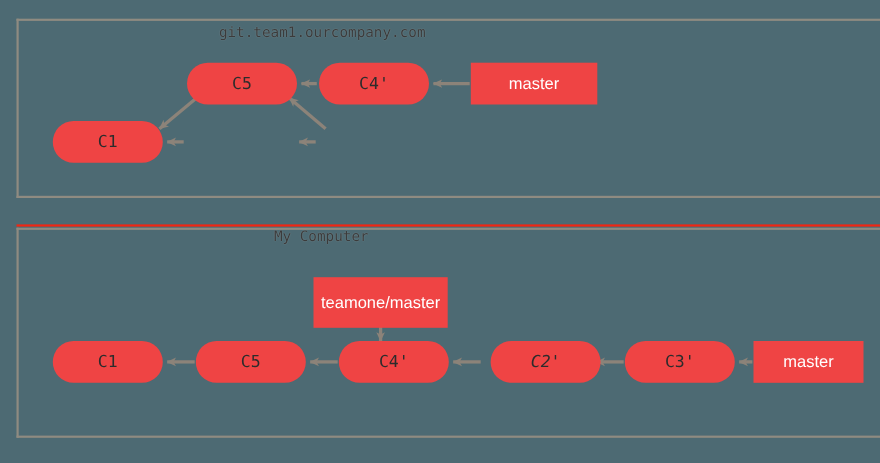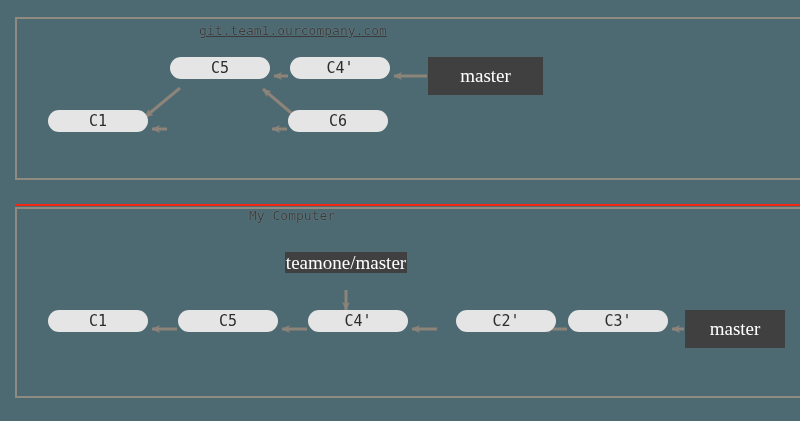--- a/index.html
+++ b/index.html
@@ -50,43 +50,43 @@
   }
   .panel-title {
     position: absolute;
     color: #3b3b3b;
     font-size: 13px;
     font-family: "DejaVu Sans Mono", monospace;
     letter-spacing: 0px;
     white-space: nowrap;
     text-shadow: 0 0 1px rgba(255,255,255,0.35);
   }
-  #title-top { left: 199px; top: 23px; text-decoration: underline; }
+  #title-top { left: 199px; top: 23px; }
   #title-bottom { left: 249px; top: 208px; }
 
   .commit {
     position: absolute;
-    background: #e5e5e5;
+    background: #ef4444;
     border-radius: 19px;
     width: 100px;
-    height: 22px;
+    height: 38px;
     display: flex;
     align-items: center;
     justify-content: center;
     color: #2c2c2c;
     font-size: 15px;
     font-family: "DejaVu Sans Mono", monospace;
     box-sizing: border-box;
   }
   .reflabel {
     position: absolute;
-    background: #404040;
+    background: #ef4444;
     color: #ffffff;
-    font-size: 19px;
-    font-family: Liberation Serif, serif;
+    font-size: 15px;
+    font-family: Liberation Sans, sans-serif;
     display: flex;
     align-items: center;
     justify-content: center;
     box-sizing: border-box;
     white-space: nowrap;
   }
   svg.arrows {
     position: absolute;
     left: 0; top: 0;
     width: 800px;
@@ -133,28 +133,27 @@
     <line x1="437" y1="329" x2="412" y2="329" stroke="#8c8379" stroke-width="3" marker-end="url(#ah)"></line>
 
     <line x1="567" y1="329" x2="542" y2="329" stroke="#8c8379" stroke-width="3" marker-end="url(#ah)"></line>
 
     <line x1="684" y1="329" x2="672" y2="329" stroke="#8c8379" stroke-width="3" marker-end="url(#ah)"></line>
 
     <line x1="346" y1="290" x2="346" y2="310" stroke="#8c8379" stroke-width="3" marker-end="url(#ah)"></line>
   </svg>
 
   <div class="commit" style="left:48px; top:110px;">C1</div>
-  <div class="commit" style="left:288px; top:110px;">C6</div>
   <div class="commit" style="left:170px; top:57px;">C5</div>
   <div class="commit" style="left:290px; top:57px;">C4'</div>
 
   <div class="reflabel" style="left:428px; top:57px; width:115px; height:38px;">master</div>
 
   <div class="commit" style="left:48px; top:310px;">C1</div>
   <div class="commit" style="left:178px; top:310px;">C5</div>
   <div class="commit" style="left:308px; top:310px;">C4'</div>
-  <div class="commit" style="left:456px; top:310px;">C2'</div>
+  <div class="commit" style="left:446px; top:310px;font-style:italic;">C2'</div>
   <div class="commit" style="left:568px; top:310px;text-align:right;">C3'</div>
 
-  <div class="reflabel" style="left:285px; top:252px; width:122px; height:21px;">teamone/master</div>
+  <div class="reflabel" style="left:285px; top:252px; width:122px; height:46px;">teamone/master</div>
   <div class="reflabel" style="left:685px; top:310px; width:100px; height:38px;">master</div>
 
 </div>
 
 </body></html>

